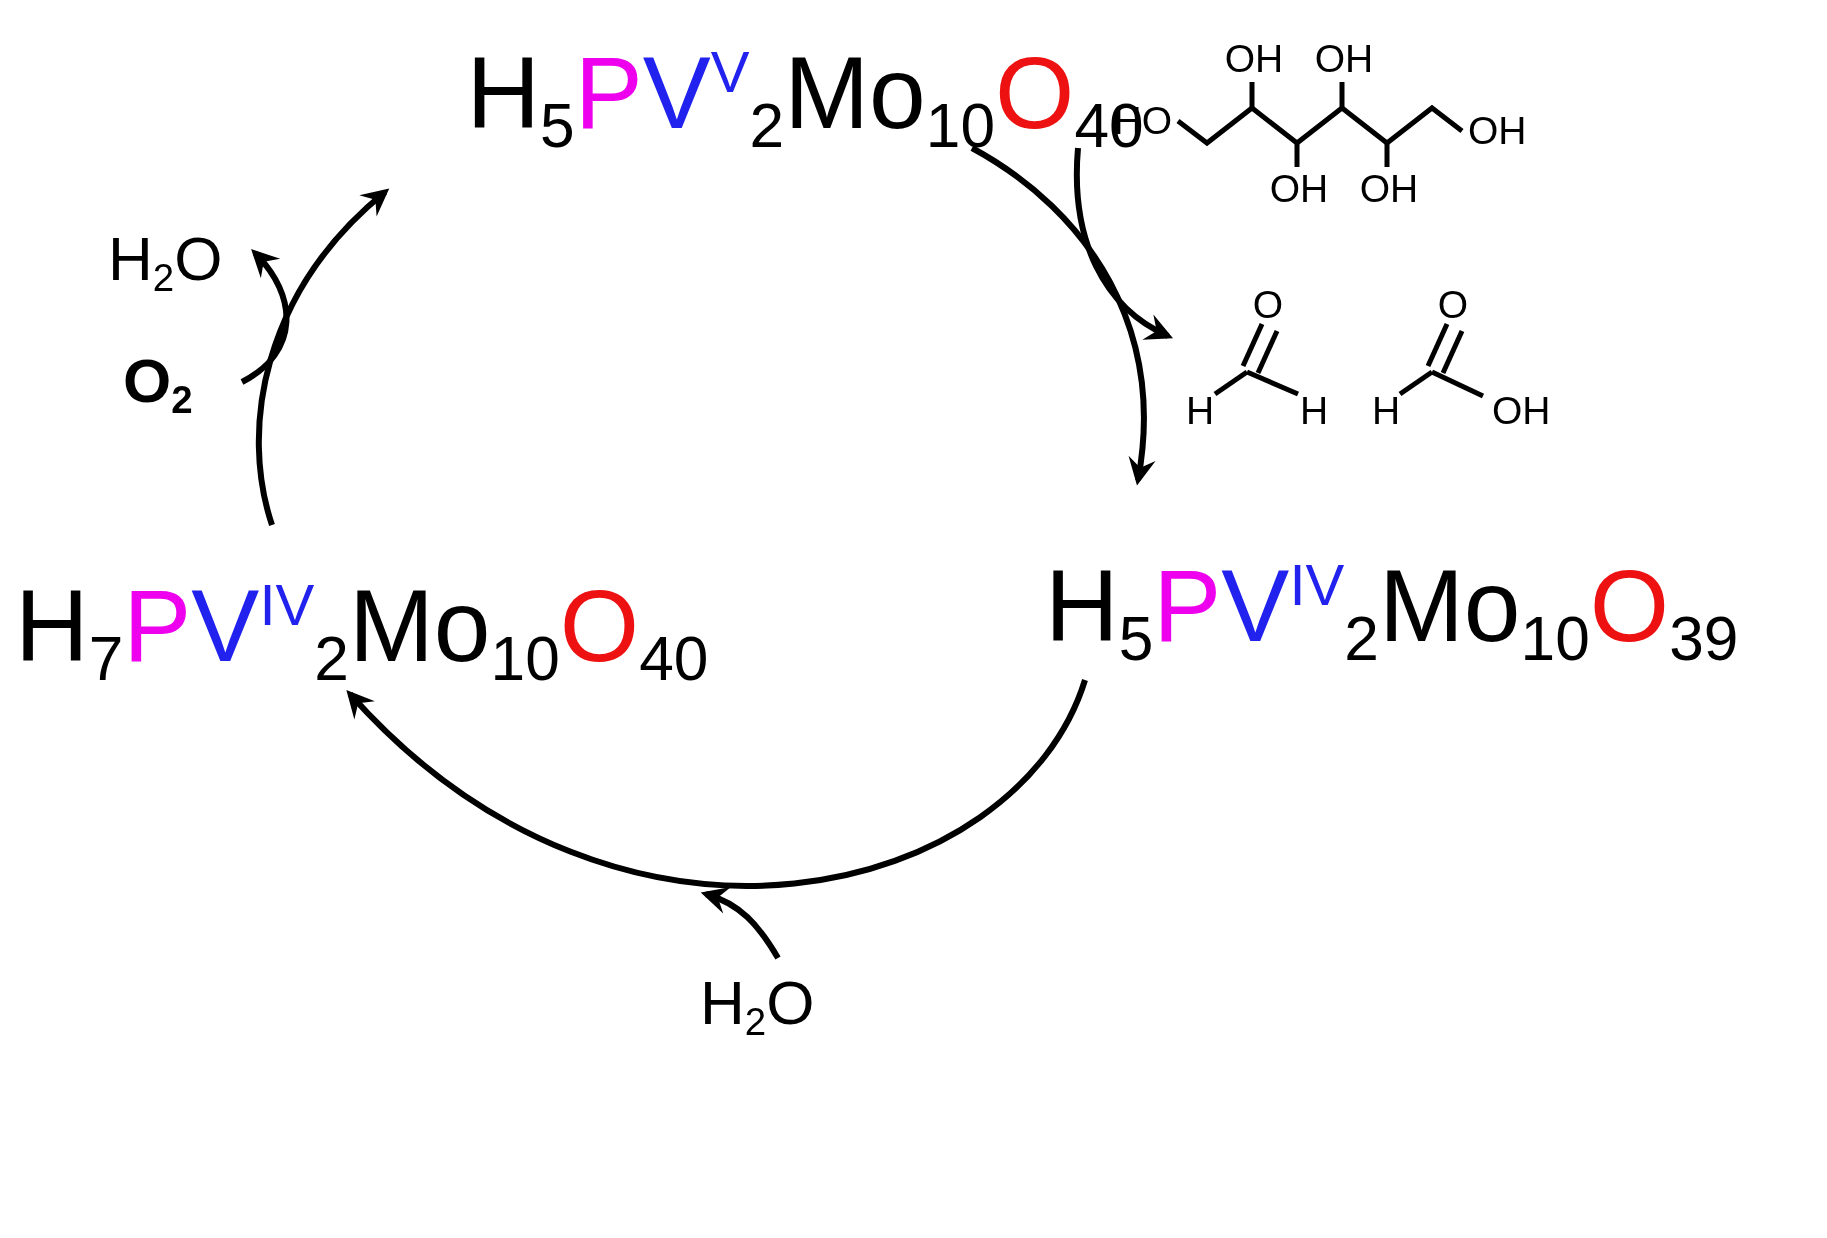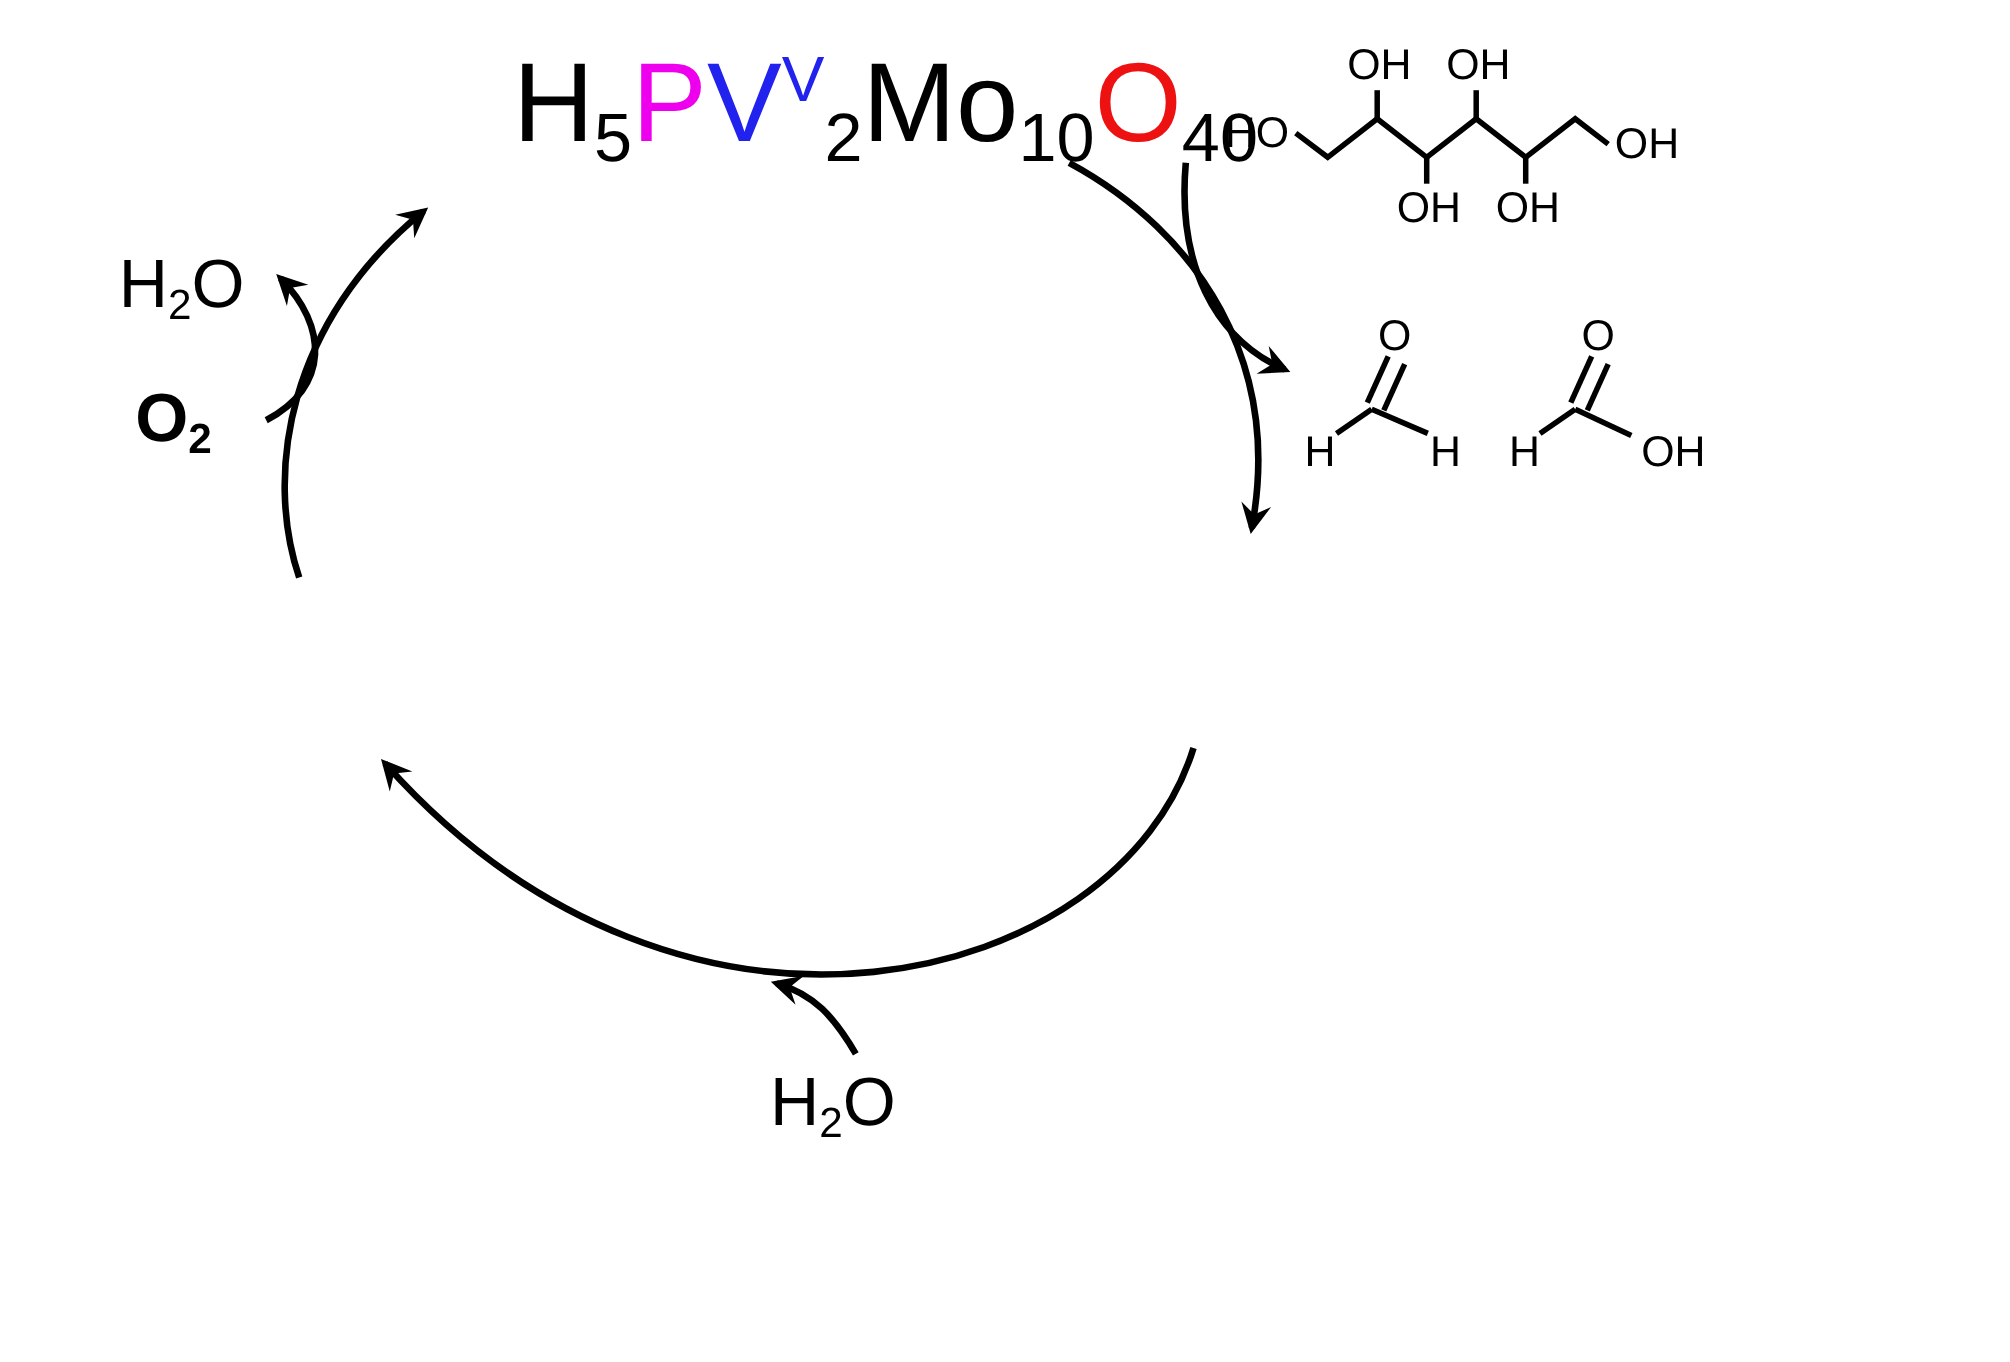--- a/index.html
+++ b/index.html
@@ -70,21 +70,23 @@
       <line class="bond" x1="1432" y1="372" x2="1400" y2="394"></line>
       <line class="bond" x1="1432" y1="372" x2="1483" y2="396"></line>
       <text class="slabel" x="1453" y="318" text-anchor="middle">O</text>
       <text class="slabel" x="1386" y="424" text-anchor="middle">H</text>
       <text class="slabel" x="1492" y="424" text-anchor="start">OH</text>
     </g>
   </svg>
 
   <div class="formula" style="left:805px; top:42px; transform:translateX(-50%);"><span>H</span><span class="fsub">5</span><span class="p">P</span><span class="v">V</span><span class="fsup v">V</span><span class="fsub">2</span><span>Mo</span><span class="fsub">10</span><span class="o">O</span><span class="fsub">40</span></div>
 
+  <div class="formula" style="left:1045px; top:555px;"><span>H</span><span class="fsub">5</span><span class="p">P</span><span class="v">V</span><span class="fsup v">IV</span><span class="fsub">2</span><span>Mo</span><span class="fsub">10</span><span class="o">O</span><span class="fsub">39</span></div>
 
+  <div class="formula" style="left:15px; top:575px;"><span>H</span><span class="fsub">7</span><span class="p">P</span><span class="v">V</span><span class="fsup v">IV</span><span class="fsub">2</span><span>Mo</span><span class="fsub">10</span><span class="o">O</span><span class="fsub">40</span></div>
 
   <div class="small" style="left:108px; top:228px;"><span>H</span><span class="s">2</span><span>O</span></div>
 
   <div class="small" style="left:123px; top:350px;font-weight:bold;"><span>O</span><span class="s">2</span></div>
 
   <div class="small" style="left:700px; top:972px;"><span>H</span><span class="s">2</span><span>O</span></div>
 
 </div>
 
 </body></html>

